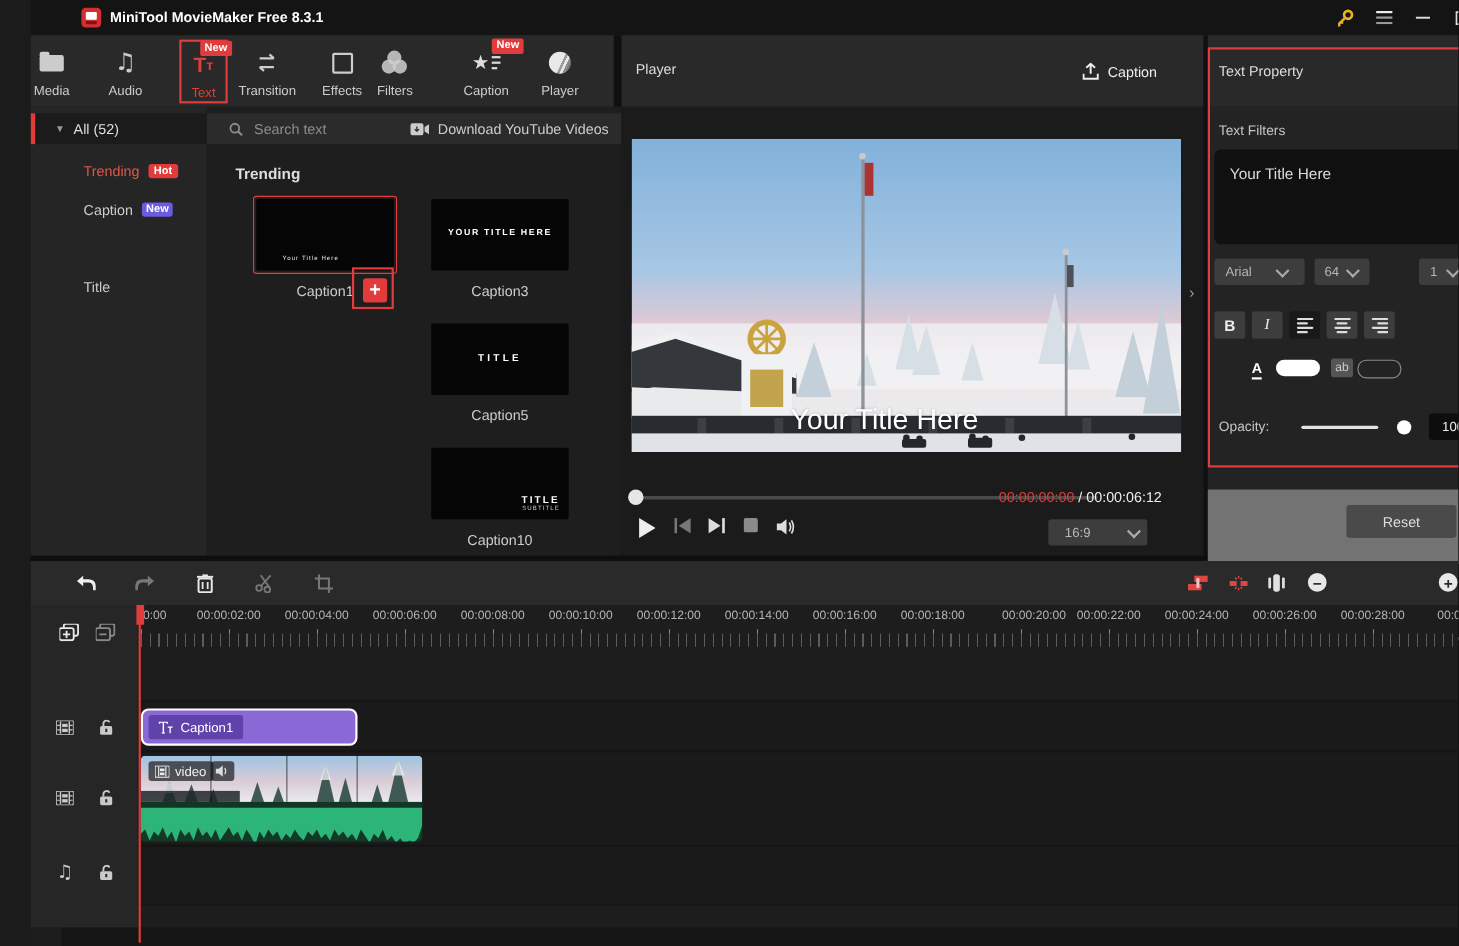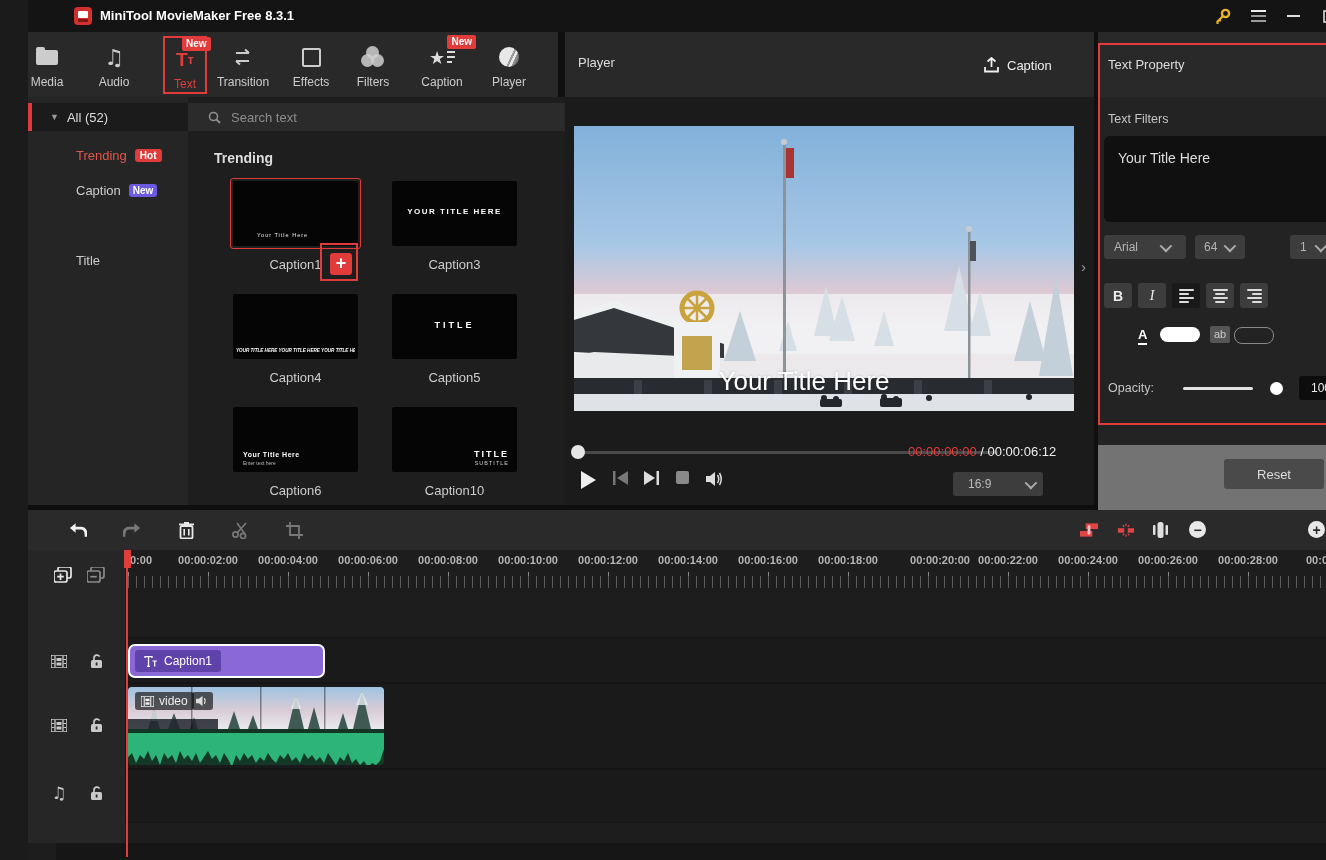--- a/index.html
+++ b/index.html
@@ -93,21 +93,21 @@
   
   .tl-toolbar{left:0;top:510px;width:1326px;height:40px;background:#2a2a2a;}
   .tlb-ic{position:absolute;top:11px;width:18px;height:18px;display:flex;align-items:center;justify-content:center;}
   .circbtn{position:absolute;top:11px;width:17px;height:17px;border-radius:50%;background:#e8e8e8;color:#2a2a2a;
            display:flex;align-items:center;justify-content:center;font-weight:bold;font-size:14px;line-height:14px;}
   
   .timeline{left:0;top:550px;width:1326px;height:310px;background:#1d1d1d;}
   .tl-headcol{position:absolute;left:0;top:0;width:97px;height:293px;background:#262626;}
   .rowband{position:absolute;left:97px;width:1229px;background:#1a1a1a;border-top:1px solid #151515;border-bottom:1px solid #151515;box-sizing:border-box;}
   .rulerlabels{position:absolute;left:0;top:4px;width:1326px;height:16px;font-size:11px;color:#b5b5b5;}
-  .rl{position:absolute;white-space:nowrap;font-weight:bold;}
+  .rl{position:absolute;white-space:nowrap;}
   .ticks-min{position:absolute;left:100px;top:26px;right:0;height:12px;
      background:repeating-linear-gradient(90deg,#5d5d5d 0 1px,transparent 1px 8px);}
   .ticks-maj{position:absolute;left:100px;top:22px;right:0;height:16px;
      background:repeating-linear-gradient(90deg,#8a8a8a 0 1px,transparent 1px 80px);}
   .trackico{position:absolute;display:flex;align-items:center;justify-content:center;width:18px;height:18px;color:#c9c9c9;}
   .capclip{position:absolute;left:100px;top:94px;width:197px;height:34px;background:#8a68d6;border:2px solid #fff;border-radius:7px;box-sizing:border-box;display:flex;align-items:center;}
   .cappill{margin-left:5px;height:22px;background:#5f43ab;border-radius:3px;display:flex;align-items:center;padding:0 9px;gap:6px;color:#fff;font-size:12px;}
   .vidclip{position:absolute;left:100px;top:137px;width:256px;height:78px;border-radius:4px;overflow:hidden;background:#133524;}
   .vbadge{position:absolute;top:5px;height:18px;background:rgba(20,20,20,.68);border-radius:3px;display:flex;align-items:center;gap:5px;color:#eee;font-size:12px;padding:0 6px;}
   .playheadline{position:absolute;left:98px;top:0;width:2px;height:307px;background:#e03c3c;z-index:20;}
@@ -176,21 +176,21 @@
         </svg>
     </span>
     <span class="lb">Transition</span>
   </div>
   <div class="tab" style="left:281px;width:60px">
     <span class="ic">
         <span class="sq2"></span>
       </span>
     <span class="lb">Effects</span>
   </div>
-  <div class="tab" style="left:343px;width:60px">
+  <div class="tab" style="left:329px;width:60px">
     <span class="ic">
       <span class="filters-ic">
           <i style="left:5px;top:0"></i>
           <i style="left:0;top:8px"></i>
           <i style="left:10px;top:8px"></i>
         </span>
     </span>
     <span class="lb">Filters</span>
   </div>
   <div class="tab" style="left:412px;width:60px">
@@ -235,61 +235,56 @@
     </div>
   </div>
 
   <div class="abs templates dots">
     <div class="searchrow">
       <svg style="margin-left:20px;margin-right:8px" width="13" height="13" viewBox="0 0 13 13">
           <circle cx="5.5" cy="5.5" r="4" fill="none" stroke="#8d8d8d" stroke-width="1.6"></circle>
           <path d="M8.5 8.5 L12 12" stroke="#8d8d8d" stroke-width="1.8"></path>
         </svg>
       <input type="text" placeholder="Search text" style="">
+      <div class="dlytv">
+        <svg width="18" height="13" viewBox="0 0 18 13">
+            <rect x="0" y="1" width="12" height="11" rx="2" fill="#ccc"></rect>
+            <path d="M13 4.5 L17 2 V11 L13 8.5 Z" fill="#ccc"></path>
+            <path d="M6 4 v4 M4 6.5 l2 1.8 2-1.8" stroke="#2b2b2b" stroke-width="1.2" fill="none"></path>
+          </svg>
+        <span>Download YouTube Videos</span>
+      </div>
     </div>
     <div class="secttitle">Trending</div>
 
     <div class="card" style="left:45px;top:84px">
       <div class="thumb">
         <div style="position:absolute;left:0;right:26px;bottom:8px;text-align:center;font-size:5.5px;letter-spacing:1px;color:#eee">Your  Title Here</div>
       </div>
       <div class="sel-outline"></div>
       <div class="plusbtn">+</div>
       <div class="plus-outline"></div>
       <div class="cardname">Caption1</div>
     </div>
 
     <div class="card" style="left:204px;top:84px">
       <div class="thumb">
         <div style="position:absolute;left:0;right:0;top:26px;text-align:center;font-size:8px;font-weight:bold;letter-spacing:1.5px">YOUR TITLE HERE</div>
       </div>
       <div class="cardname">Caption3</div>
     </div>
 
-    <div class="card" style="left:45px;top:197px">
-      <div class="thumb">
-        <div style="position:absolute;left:3px;right:3px;bottom:6px;font-size:4.6px;font-style:italic;font-weight:bold;white-space:nowrap;overflow:hidden">YOUR TITLE HERE YOUR TITLE HERE YOUR TITLE HERE</div>
-      </div>
-      <div class="cardname">Caption4</div>
-    </div>
 
     <div class="card" style="left:204px;top:197px">
       <div class="thumb">
         <div style="position:absolute;left:0;right:0;top:26px;text-align:center;font-size:9px;font-weight:bold;letter-spacing:3px">TITLE</div>
       </div>
       <div class="cardname">Caption5</div>
     </div>
 
-    <div class="card" style="left:45px;top:310px">
-      <div class="thumb">
-        <div style="position:absolute;left:10px;bottom:14px;font-size:7px;font-weight:bold;letter-spacing:.5px">Your  Title Here</div>
-        <div style="position:absolute;left:10px;bottom:6px;font-size:5px;color:#bbb">Enter text here</div>
-      </div>
-      <div class="cardname">Caption6</div>
-    </div>
 
     <div class="card" style="left:204px;top:310px">
       <div class="thumb">
         <div style="position:absolute;right:8px;bottom:13px;font-size:9px;font-weight:bold;letter-spacing:2px">TITLE</div>
         <div style="position:absolute;right:8px;bottom:6px;font-size:5.5px;letter-spacing:1px;color:#ccc">SUBTITLE</div>
       </div>
       <div class="cardname">Caption10</div>
     </div>
 
     <div class="abs vsb" style="left:368px;top:41px;width:5px;height:78px"></div>

